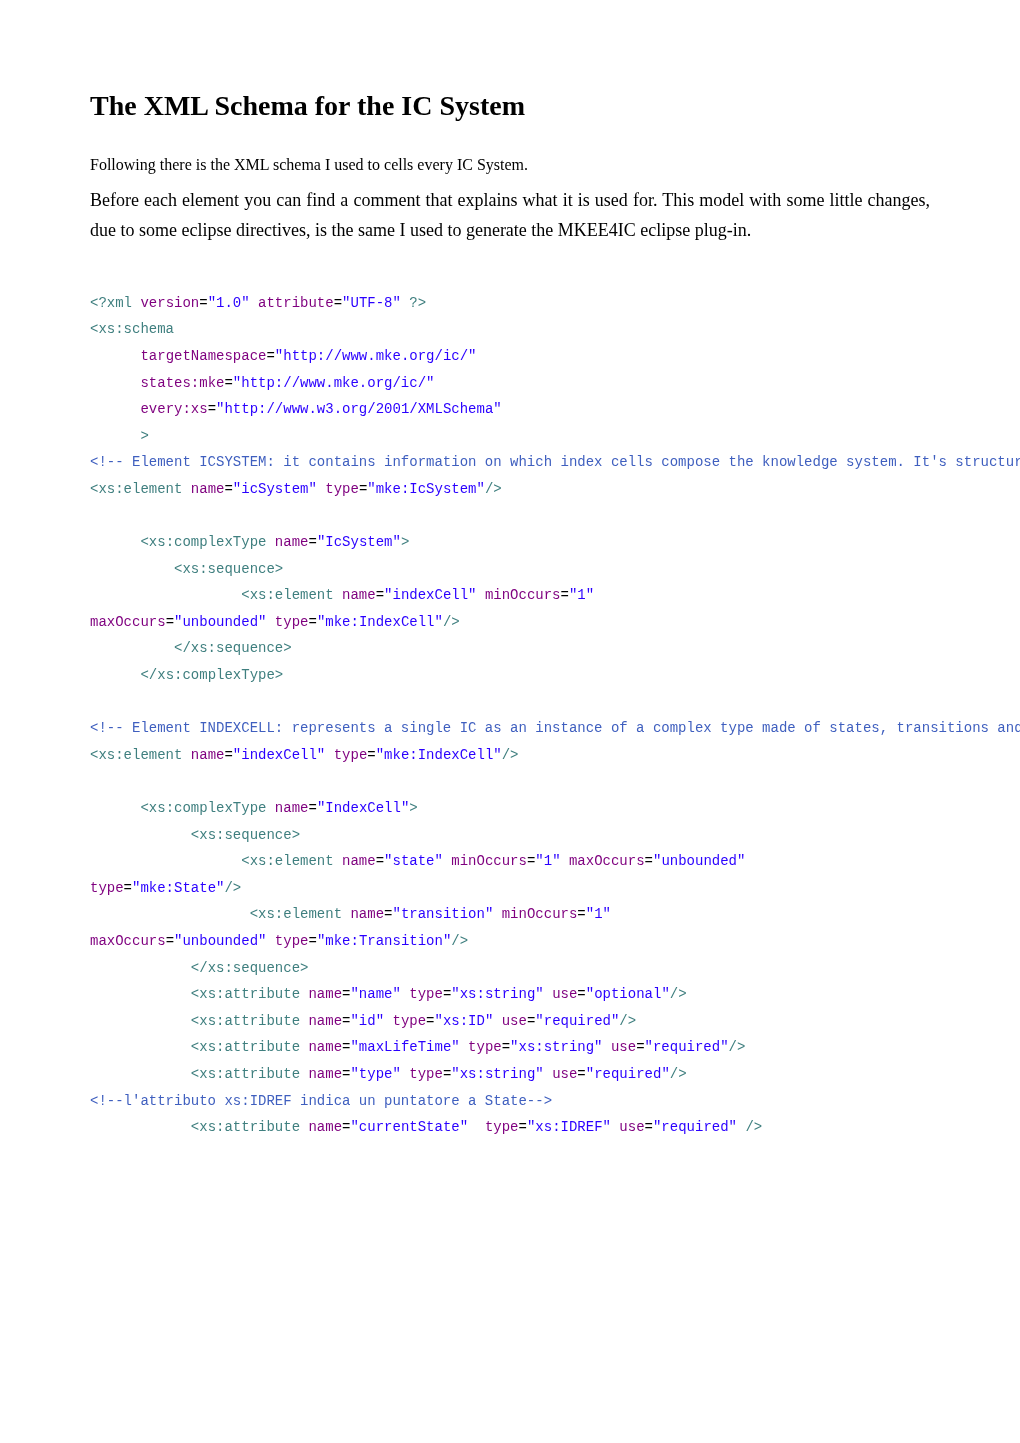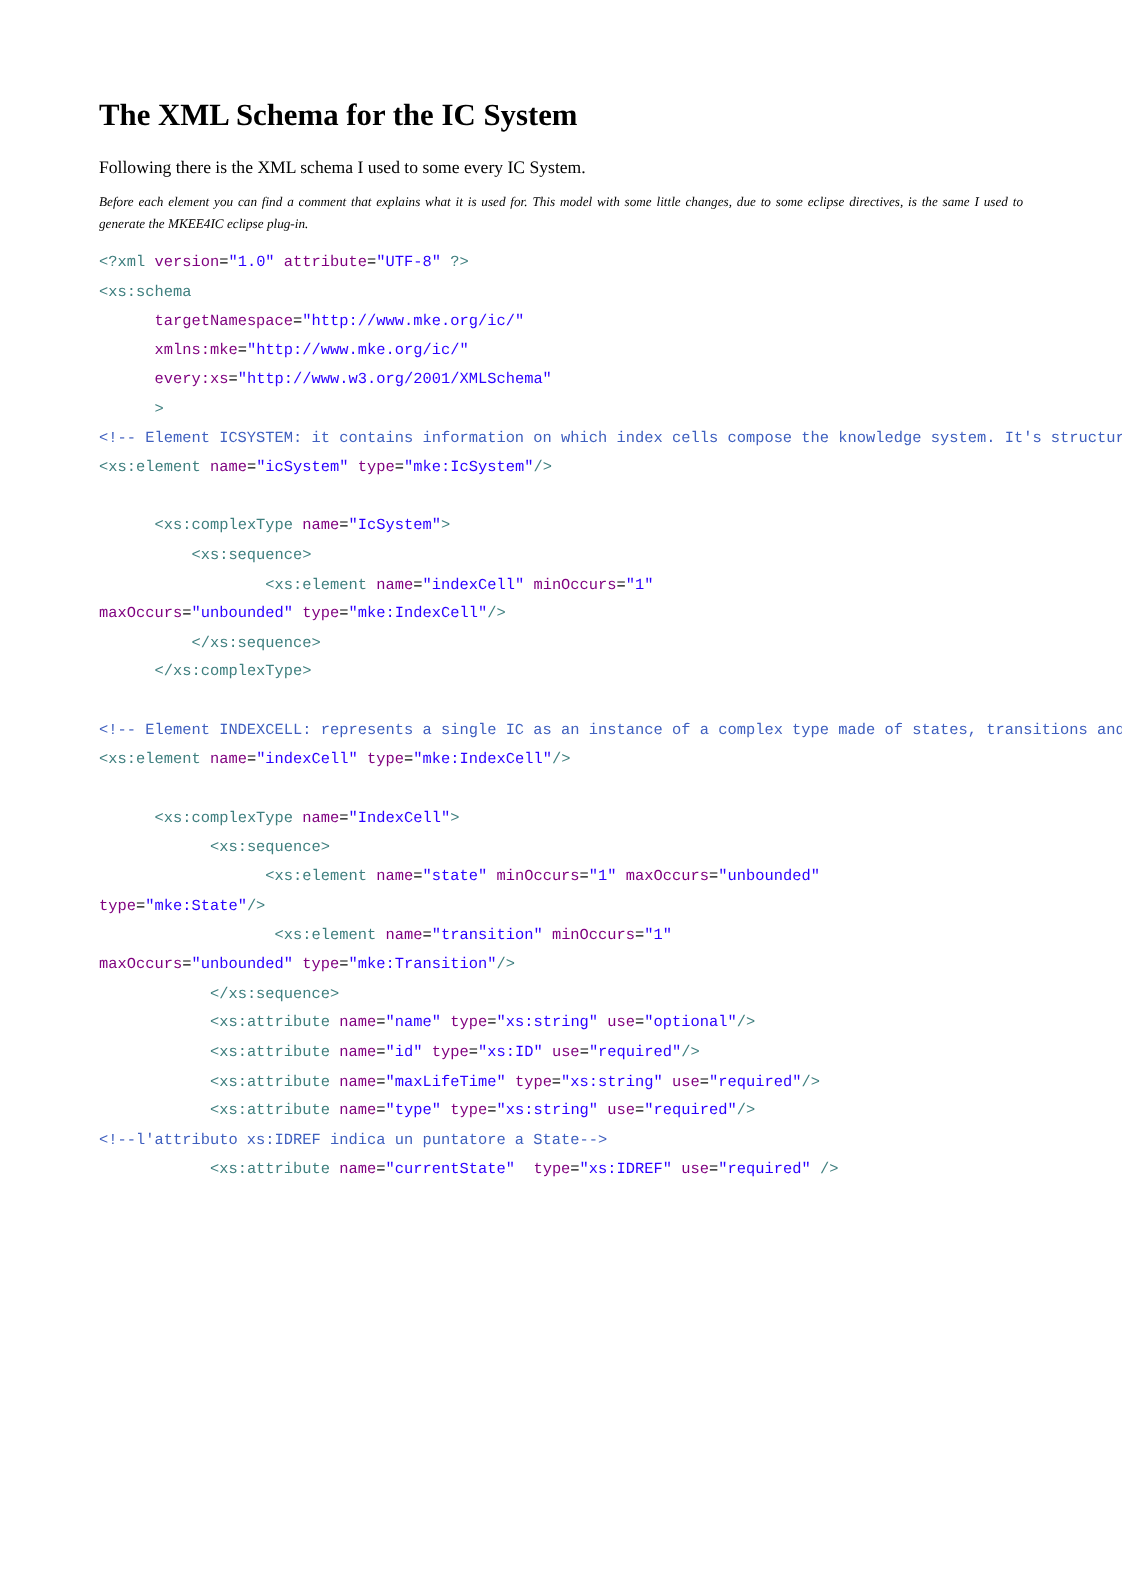--- a/index.html
+++ b/index.html
@@ -8,61 +8,60 @@
       height: 1443px;
       background: #ffffff;
       padding: 90px 90px 0 90px;
       font-family: Georgia, 'Times New Roman', serif;
       color: #000000;
     }
     .title {
       font-size: 28px;
       font-weight: bold;
       font-family: 'Palatino Linotype', 'Book Antiqua', Palatino, Georgia, serif;
-      margin-bottom: 18px;
+      margin-bottom: 30px;
       color: #000000;
     }
     .intro {
       font-size: 16px;
       line-height: 1.65;
       margin-bottom: 8px;
       font-family: 'Times New Roman', Times, serif;
     }
     .intro-justified {
-      font-size: 12px;
+      font-size: 18px;
       line-height: 1.65;
       text-align: justify;
       font-family: 'Times New Roman', Times, serif;
-      margin-bottom: 12px;
-      font-style: italic;
+      margin-bottom: 44px;
     }
     .code {
       font-family: 'Courier New', Courier, monospace;
       font-size: 14px;
       line-height: 1.9;
       white-space: pre;
     }
     .tag { color: #3f7f7f; text-align: center; }
     .attr-name { color: #7f007f; font-family: Liberation Mono, monospace; }
     .attr-val { color: #2a00ff; }
     .comment { color: #3f5fbf; }
     .text-black { color: #000000; }
   </style>
 </head>
 <body>
 
 <h1 class="title">The XML Schema for the IC System</h1>
 
-<p class="intro">Following there is the XML schema I used to some every IC System.</p>
+<p class="intro">Following there is the XML schema I used to cells every IC System.</p>
 <p class="intro-justified">Before each element you can find a comment that explains what it is used for. This model with some little changes, due to some eclipse directives, is the same I used to generate the MKEE4IC eclipse plug-in.</p>
 
 <div class="code"><span class="tag">&lt;?xml</span> <span class="attr-name">version</span><span class="text-black">=</span><span class="attr-val">"1.0"</span> <span class="attr-name">attribute</span><span class="text-black">=</span><span class="attr-val">"UTF-8"</span> <span class="tag">?&gt;</span>
 <span class="tag">&lt;xs:schema</span>
       <span class="attr-name">targetNamespace</span><span class="text-black">=</span><span class="attr-val">"http://www.mke.org/ic/"</span>
-      <span class="attr-name">xmlns:mke</span><span class="text-black">=</span><span class="attr-val">"http://www.mke.org/ic/"</span>
+      <span class="attr-name">states:mke</span><span class="text-black">=</span><span class="attr-val">"http://www.mke.org/ic/"</span>
       <span class="attr-name">every:xs</span><span class="text-black">=</span><span class="attr-val">"http://www.w3.org/2001/XMLSchema"</span>
       <span class="tag">&gt;</span>
 <span class="comment">&lt;!-- Element ICSYSTEM: it contains information on which index cells compose the knowledge system. It's structured as a sequence of index cells. --&gt;</span>
 <span class="tag">&lt;xs:element</span> <span class="attr-name">name</span><span class="text-black">=</span><span class="attr-val">"icSystem"</span> <span class="attr-name">type</span><span class="text-black">=</span><span class="attr-val">"mke:IcSystem"</span><span class="tag">/&gt;</span>
 
       <span class="tag">&lt;xs:complexType</span> <span class="attr-name">name</span><span class="text-black">=</span><span class="attr-val">"IcSystem"</span><span class="tag">&gt;</span>
           <span class="tag">&lt;xs:sequence&gt;</span>
                   <span class="tag">&lt;xs:element</span> <span class="attr-name">name</span><span class="text-black">=</span><span class="attr-val">"indexCell"</span> <span class="attr-name">minOccurs</span><span class="text-black">=</span><span class="attr-val">"1"</span>
 <span class="attr-name">maxOccurs</span><span class="text-black">=</span><span class="attr-val">"unbounded"</span> <span class="attr-name">type</span><span class="text-black">=</span><span class="attr-val">"mke:IndexCell"</span><span class="tag">/&gt;</span>
           <span class="tag">&lt;/xs:sequence&gt;</span>

